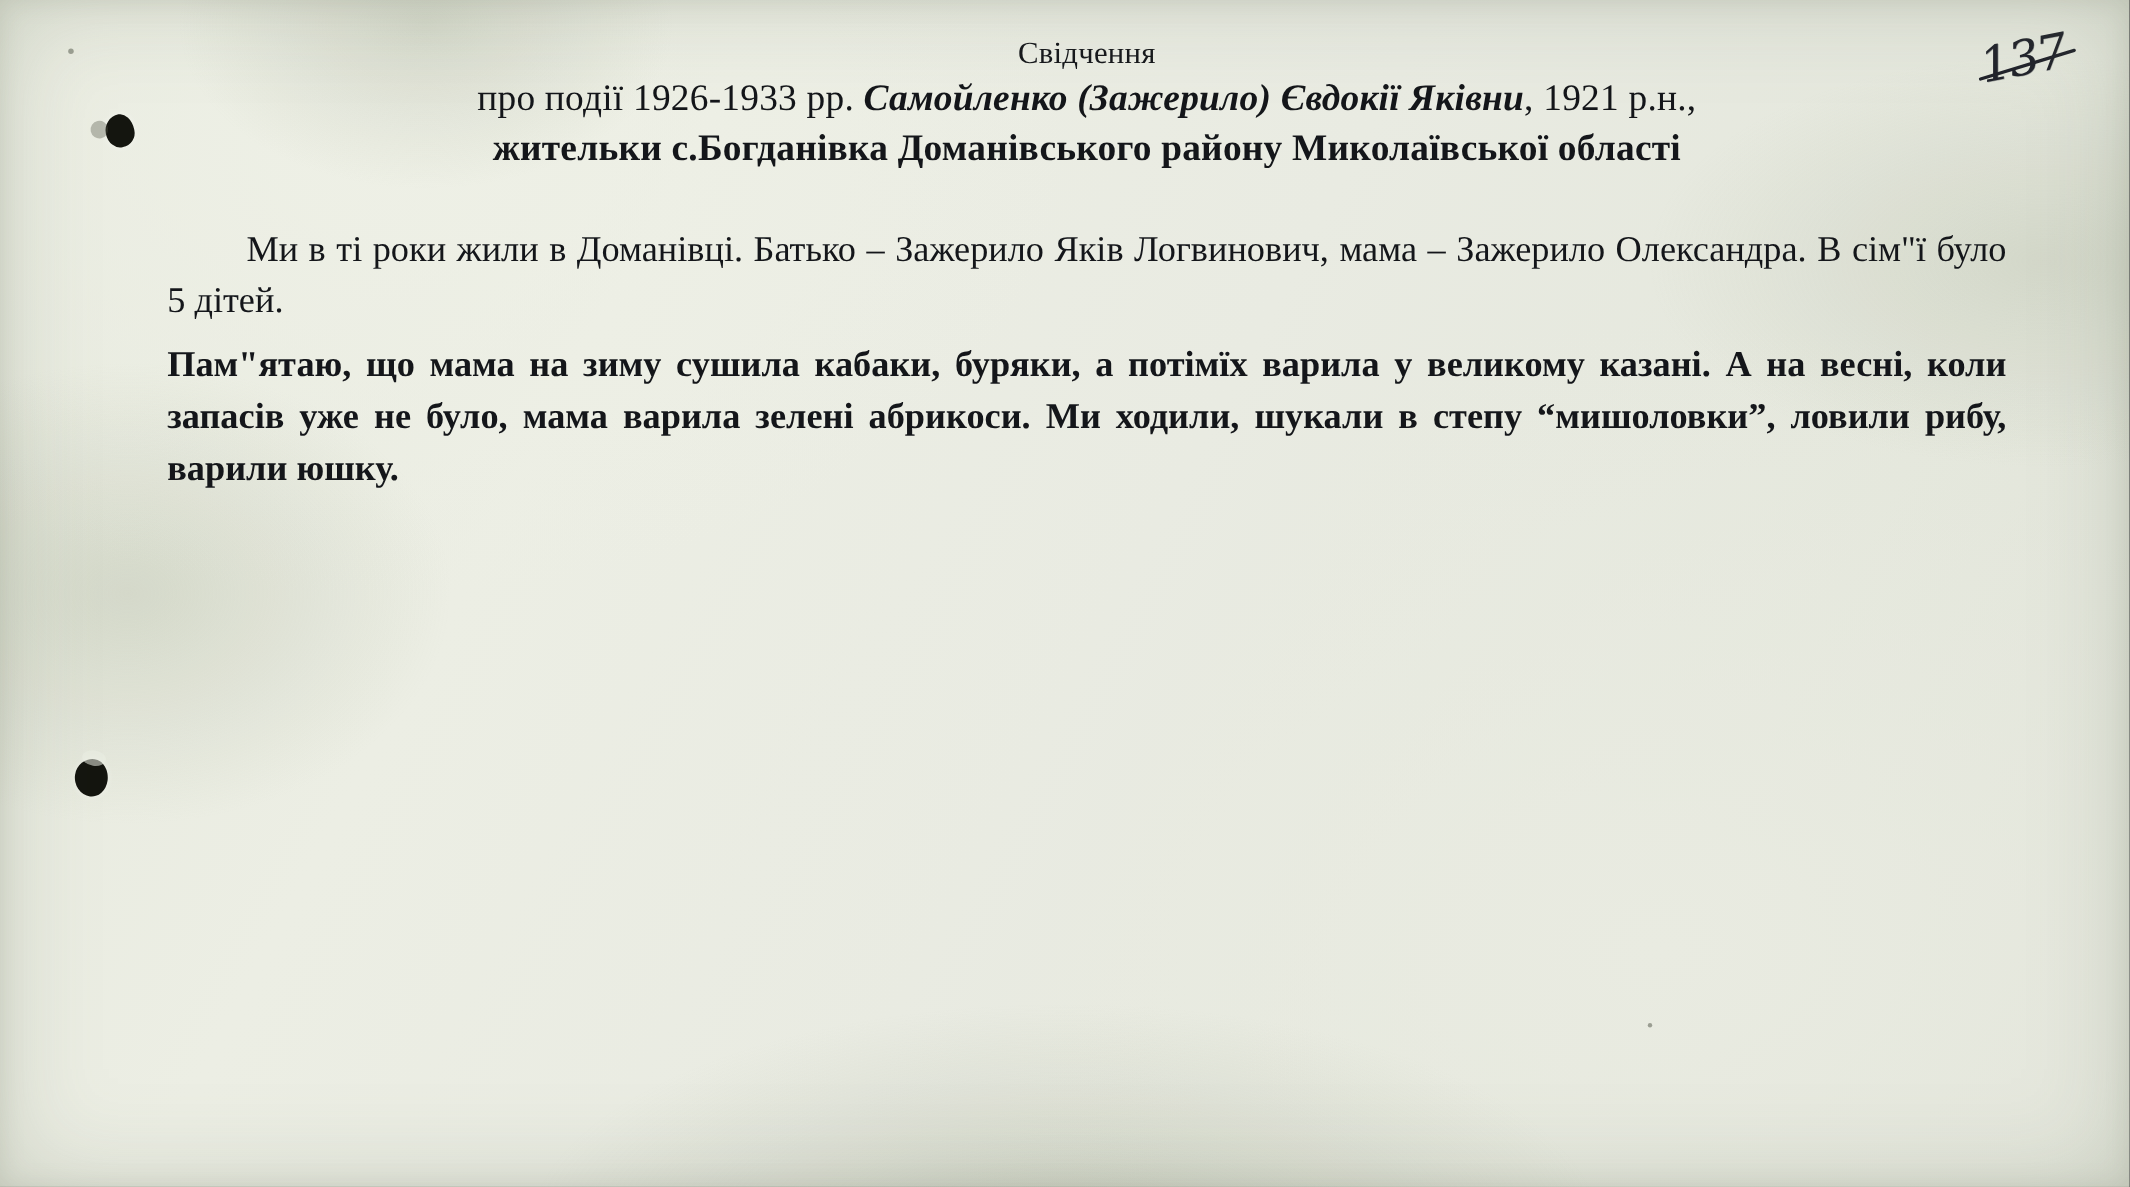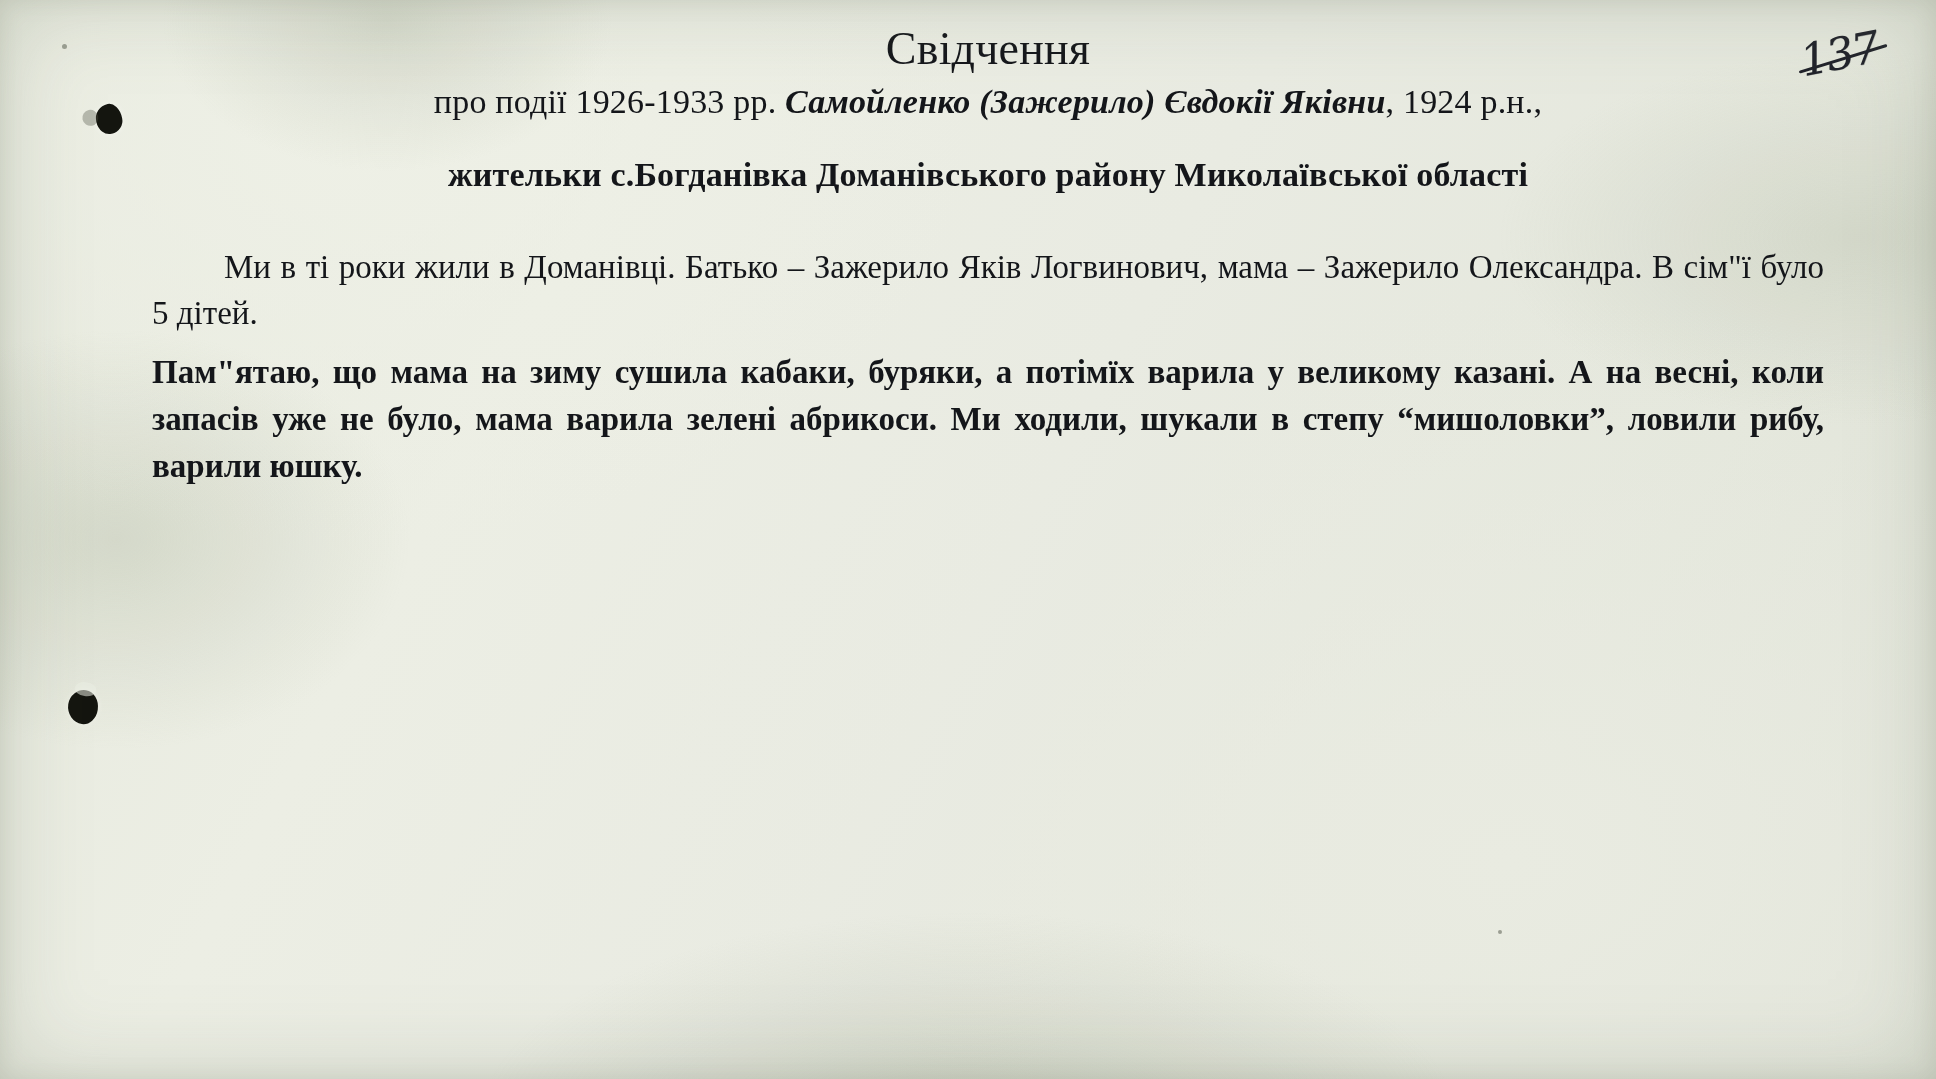--- a/index.html
+++ b/index.html
@@ -52,23 +52,23 @@
     line-height: 1.33;
     letter-spacing: 0.2px;
   }
   .title .lead {
     font-weight: 400;
   }
   .title .bold {
     font-weight: 700;
     font-style: italic;
   }
-  .title-line-1 { font-size: 46px; }
+  .title-line-1 { font-size: 28px; margin-top: 12px; }
   .title-line-2 { font-size: 34px; }
-  .title-line-3 { font-size: 34px; font-weight: 700; margin-top: 28px; }
+  .title-line-3 { font-size: 34px; font-weight: 700; }
 
   .body-text {
     margin-top: 46px;
     font-size: 33px;
     line-height: 1.42;
     text-align: justify;
     font-weight: 700;
   }
   .body-text p {
     margin: 12px;
@@ -166,21 +166,21 @@
   <div class="paper-grain"></div>
 
   <div class="folio">
     <span class="strike">137</span>
   </div>
 
   <div class="text-block">
 
     <div class="title">
       <div class="title-line-1">Свідчення</div>
-      <div class="title-line-2"><span class="lead">про події 1926-1933 рр. </span><span class="bold">Самойленко (Зажерило) Євдокії Яківни</span><span class="lead">, 1924 р.н.,</span></div>
+      <div class="title-line-2"><span class="lead">про події 1926-1933 рр. </span><span class="bold">Самойленко (Зажерило) Євдокії Яківни</span><span class="lead">, 1921 р.н.,</span></div>
       <div class="title-line-3">жительки с.Богданівка Доманівського району Миколаївської області</div>
     </div>
 
     <div class="body-text">
       <p class="para-indent p-normal">Ми в ті роки жили в Доманівці. Батько – Зажерило Яків Логвинович, мама – Зажерило Олександра. В сім"ї було 5 дітей.</p>
       <p>Пам"ятаю, що мама на зиму сушила кабаки, буряки, а потімїх варила у великому казані. А на весні, коли запасів уже не було, мама варила зелені абрикоси. Ми ходили, шукали в степу “мишоловки”, ловили рибу, варили юшку.</p>
     </div>
 
   </div>
 

